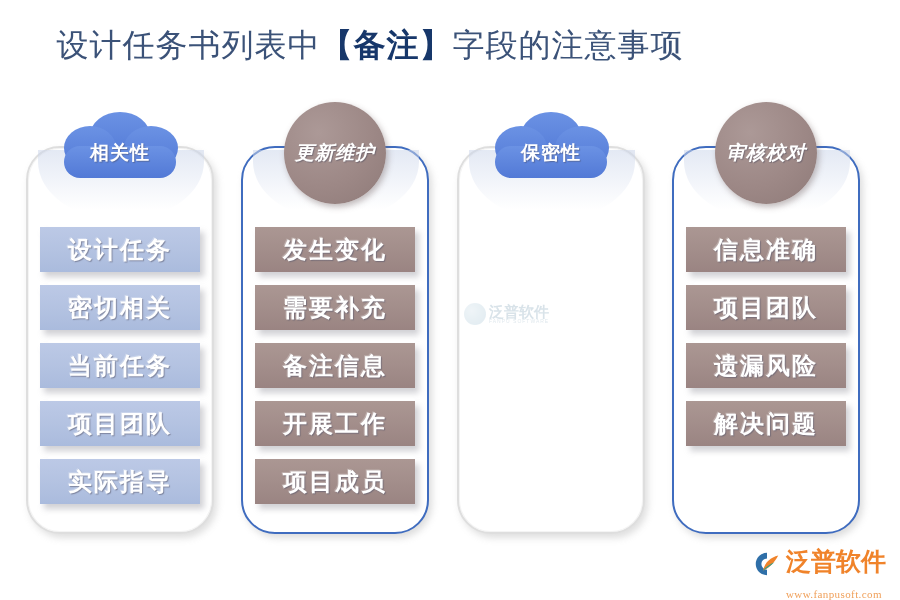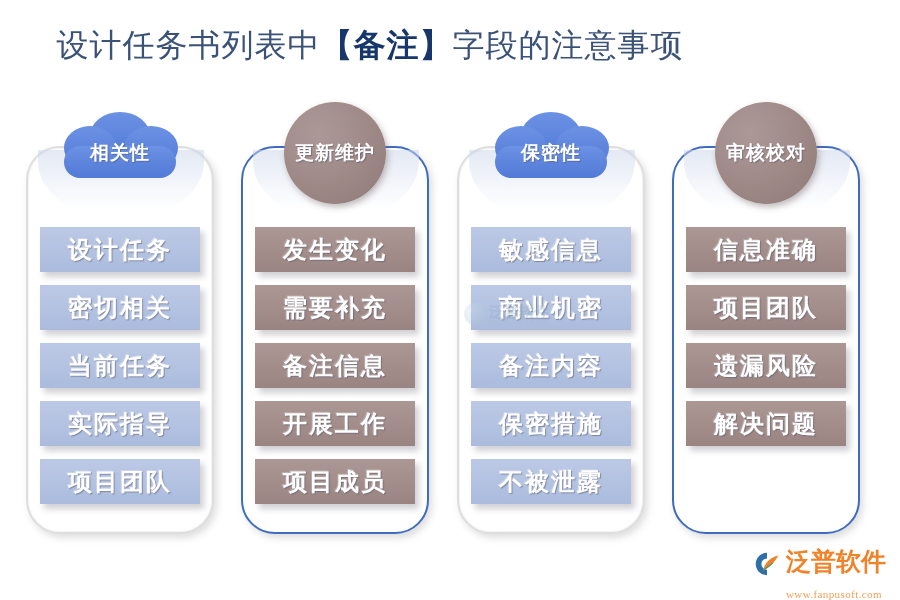--- a/index.html
+++ b/index.html
@@ -128,20 +128,21 @@
   }
 
   
   .badge.circle {
     top: 2px;
     width: 102px;
     height: 102px;
     border-radius: 50%;
     background: radial-gradient(circle at 34% 30%, #ac9997 0%, #9d8886 55%, #8e7a78 100%);
     box-shadow: 2px 3px 6px rgba(120,105,105,0.45);
+    font-style: italic;
   }
   .badge.circle .badge-label { position: relative; z-index: 2; }
 
   
   .items {
     position: absolute;
     left: 18px;
     top: 127px;
     width: 160px;
   }
@@ -266,22 +267,22 @@
             <rect x="12" y="38" width="112" height="32" rx="16"></rect>
           </g>
         </svg>
         <span class="badge-label">相关性</span>
       </div>
 
       <div class="items">
         <div class="item lightblue">设计任务</div>
         <div class="item lightblue">密切相关</div>
         <div class="item lightblue">当前任务</div>
+        <div class="item lightblue">项目团队</div>
         <div class="item lightblue">实际指导</div>
-        <div class="item lightblue">项目团队</div>
       </div>
     </div>
 
     <div class="column col-1">
       <div class="card blue">
         <div class="card-glow"></div>
       </div>
 
       <div class="badge circle">
         <span class="badge-label">更新维护</span>
@@ -312,27 +313,20 @@
           <g fill="url(#cg2)">
             <ellipse cx="68" cy="28" rx="30" ry="24"></ellipse>
             <ellipse cx="38" cy="40" rx="26" ry="22"></ellipse>
             <ellipse cx="99" cy="40" rx="27" ry="22"></ellipse>
             <rect x="12" y="38" width="112" height="32" rx="16"></rect>
           </g>
         </svg>
         <span class="badge-label">保密性</span>
       </div>
 
-      <div class="items">
-        <div class="item lightblue">敏感信息</div>
-        <div class="item lightblue">商业机密</div>
-        <div class="item lightblue">备注内容</div>
-        <div class="item lightblue">保密措施</div>
-        <div class="item lightblue">不被泄露</div>
-      </div>
     </div>
 
     <div class="column col-3">
       <div class="card blue">
         <div class="card-glow"></div>
       </div>
 
       <div class="badge circle">
         <span class="badge-label">审核校对</span>
       </div>

